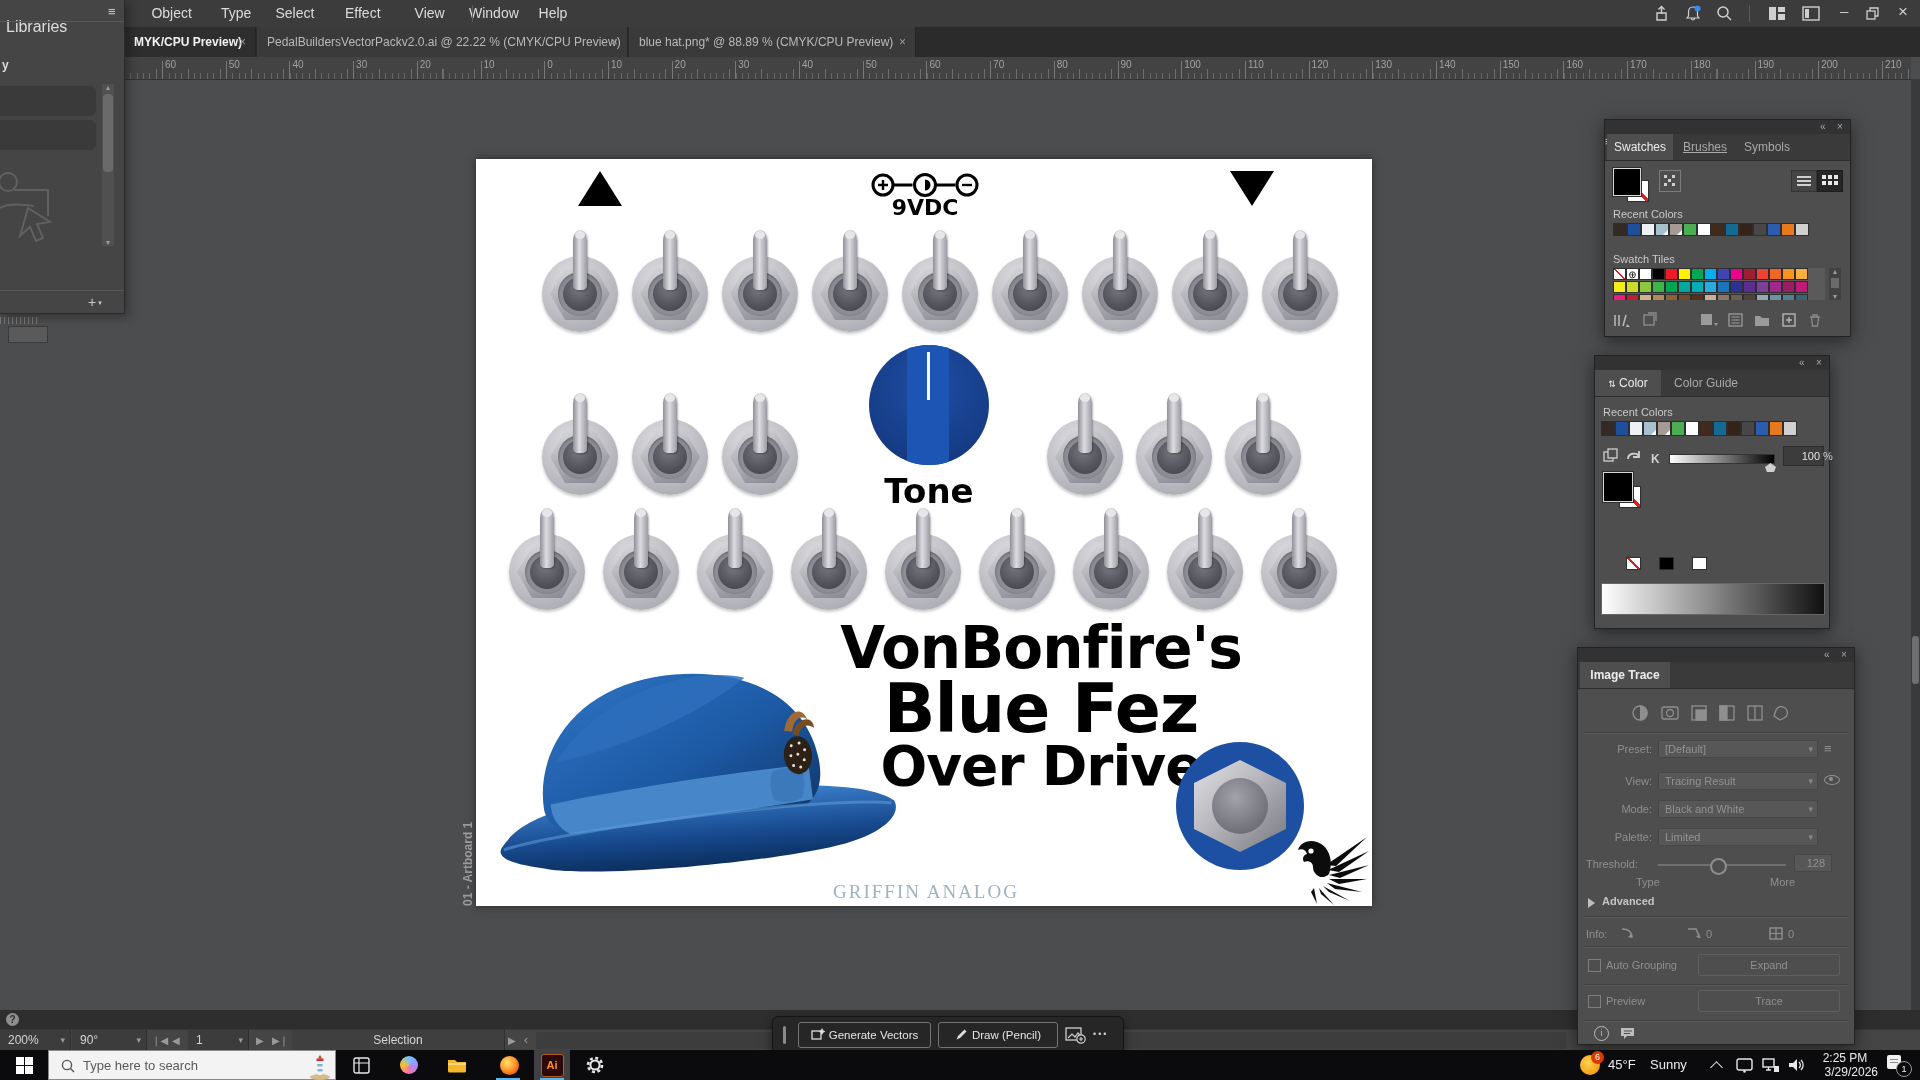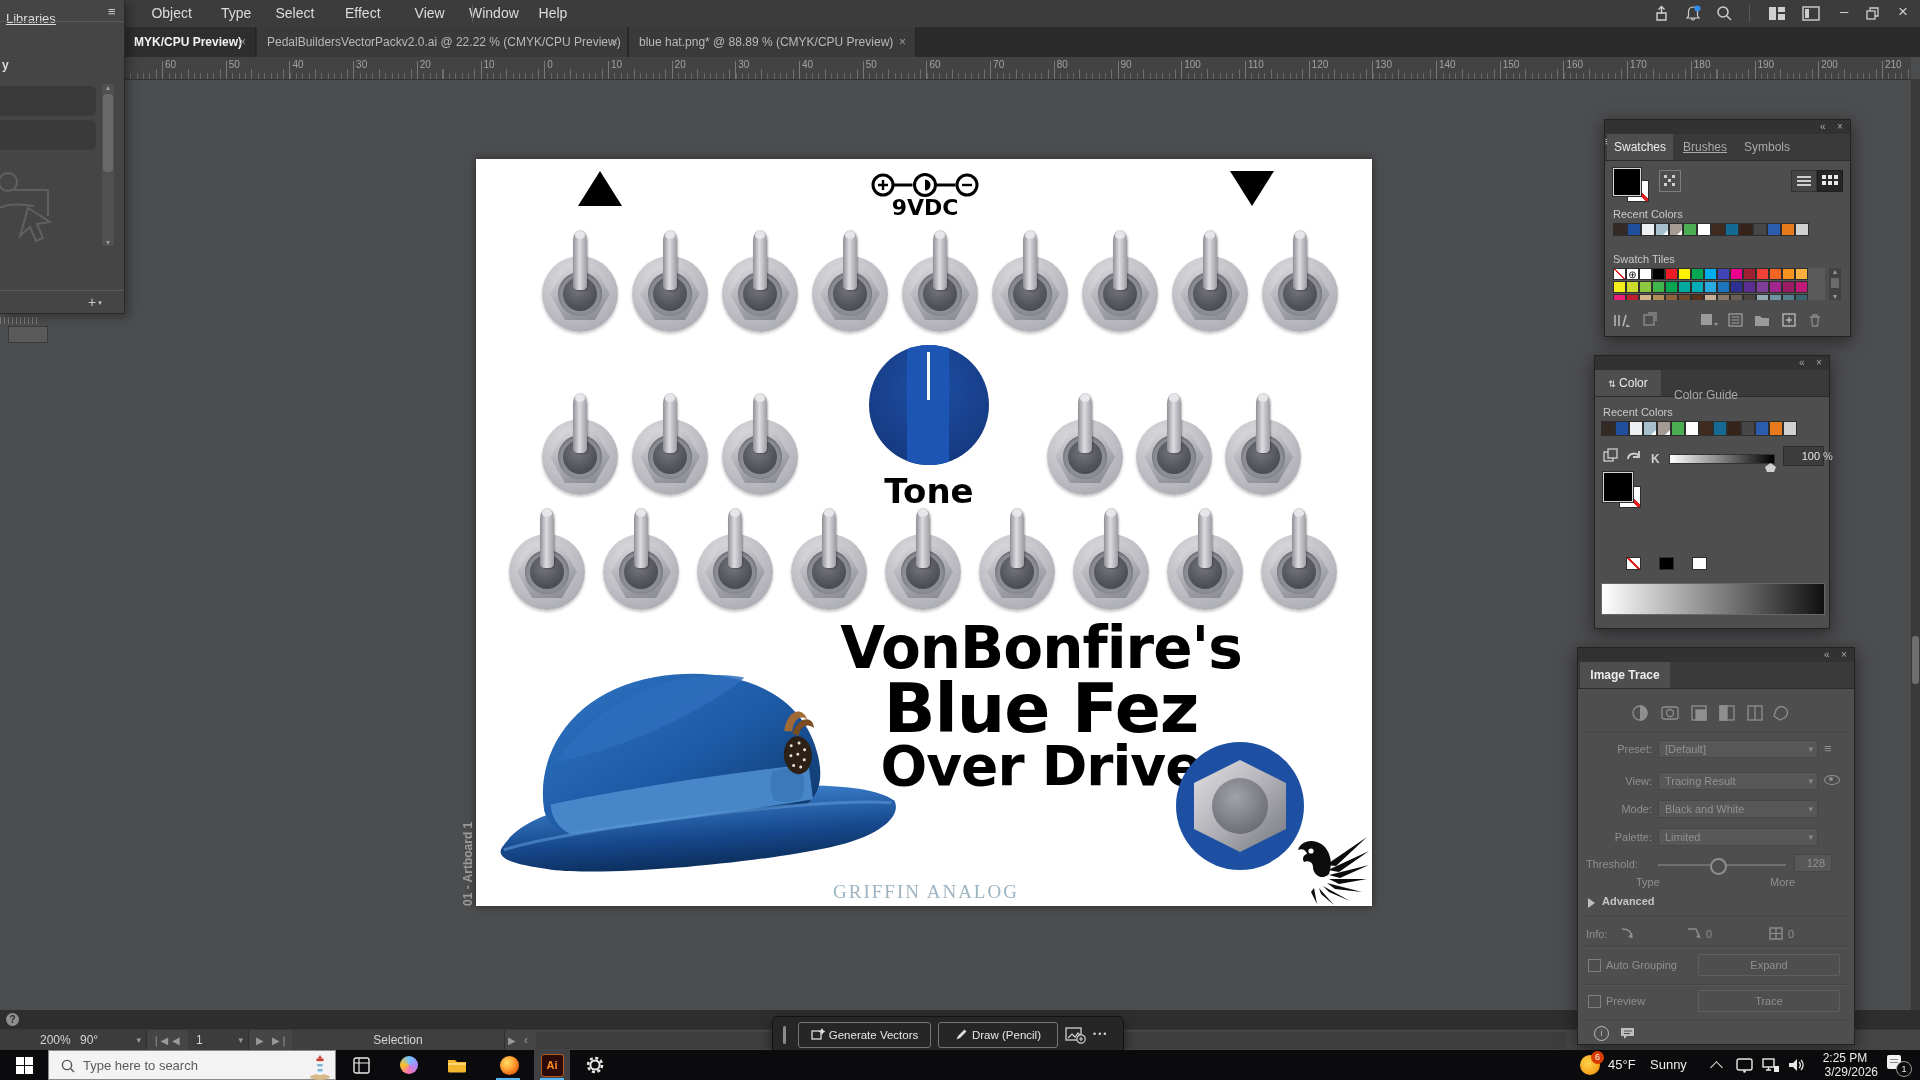--- a/index.html
+++ b/index.html
@@ -503,21 +503,21 @@
 
   <div id="vscroll">
     <div class="abs" style="left:1px;top:557px;width:7px;height:48px;background:#6f6f6f;border-radius:3px;"></div>
   </div>
 
   <div id="hintbar">
     <div class="abs" style="left:6px;top:3px;width:13px;height:13px;border-radius:50%;background:#8f8f8f;color:#2e2e2e;font-size:10px;font-weight:bold;text-align:center;line-height:13px;">?</div>
   </div>
 
   <div id="statusbar">
-    <div class="sfield" style="left:0;width:70px;padding-left:32px;">
+    <div class="sfield" style="left:0;width:70px;">
       <span style="padding-left:8px;">200%</span><span class="dd">▾</span></div>
     <div class="sfield" style="left:72px;width:74px;">
       <span style="padding-left:8px;">90°</span><span class="dd">▾</span></div>
     <div class="navg" style="left:152px;">❘◀</div>
     <div class="navg" style="left:172px;">◀</div>
     <div class="sfield" style="left:188px;width:60px;">
       <span style="padding-left:8px;">1</span><span class="dd">▾</span></div>
     <div class="navg" style="left:256px;">▶</div>
     <div class="navg" style="left:272px;">▶❘</div>
     <div class="sfield" style="left:292px;width:212px;text-align:center;background:#3f3f3f;">
@@ -628,21 +628,21 @@
       </div>
   </div>
 
   <div class="panel" style="left:1594px;top:355px;width:234px;height:272px;">
     <div class="phead">
       <span class="pc" style="left:204px;">«</span>
       <span class="pc" style="left:221px;">×</span>
       </div>
     <div class="ptabs" style="top:14px;">
       <div class="ptab active" style="left:0;width:66px;"><span style="font-size:9px;">⇅</span> <span>Color</span></div>
-      <div class="ptab" style="left:68px;width:86px;margin-top:12px;">Color Guide</div>
+      <div class="ptab" style="left:68px;width:86px;">Color Guide</div>
       <span class="pc" style="left:214px;top:6px;font-size:13px;">≡</span></div>
     <div class="abs" style="left:8px;top:50px;color:#c9c9c9;">Recent Colors</div>
     <div class="abs" style="left:6px;top:65px;"><div class="chip" style="width: 14px; height: 15px; background: rgb(51, 42, 38);"></div><div class="chip" style="width: 14px; height: 15px; background: rgb(30, 78, 156);"></div><div class="chip" style="width: 14px; height: 15px; background: rgb(238, 241, 244);"></div><div class="chip" style="width: 14px; height: 15px; background: rgb(167, 192, 206);"><span class="corner"></span></div><div class="chip" style="width: 14px; height: 15px; background: rgb(165, 154, 148);"><span class="corner"></span></div><div class="chip" style="width: 14px; height: 15px; background: rgb(76, 174, 82);"></div><div class="chip" style="width: 14px; height: 15px; background: rgb(255, 255, 255);"></div><div class="chip" style="width: 14px; height: 15px; background: rgb(64, 41, 29);"></div><div class="chip" style="width: 14px; height: 15px; background: rgb(21, 106, 147);"></div><div class="chip" style="width: 14px; height: 15px; background: rgb(53, 35, 26);"></div><div class="chip" style="width: 14px; height: 15px; background: rgb(71, 71, 71);"></div><div class="chip" style="width: 14px; height: 15px; background: rgb(43, 92, 173);"></div><div class="chip" style="width: 14px; height: 15px; background: rgb(232, 122, 30);"></div><div class="chip" style="width: 14px; height: 15px; background: rgb(208, 208, 208);"></div></div>
     <div class="abs" style="left:8px;top:92px;">
       <svg width="16" height="16">
           <rect x="1" y="4" width="9" height="9" stroke="#cfcfcf" fill="none" stroke-width="1.3"></rect>
           <rect x="5" y="1" width="9" height="9" stroke="#cfcfcf" fill="#4e4e4e" stroke-width="1.3"></rect>
         </svg>
       </div>
     <div class="abs" style="left:30px;top:92px;">
@@ -751,21 +751,21 @@
     <div class="abs" style="left:16px;top:378px;width:13px;height:13px;border:1.4px solid #bdbdbd;border-radius:50%;color:#bdbdbd;font-size:9px;text-align:center;line-height:13px;">i</div>
     <div class="abs" style="left:42px;top:378px;">
       <svg width="16" height="14">
           <path d="M1 2 h13 v8 h-7 l-3 3 v-3 h-3 z" fill="#bdbdbd"></path>
           <path d="M4 5 h8 M4 7.5 h6" stroke="#4e4e4e" stroke-width="1"></path>
         </svg>
       </div>
   </div>
 
   <div id="libpanel">
-    <div class="abs" style="left:6px;top:11px;font-size:13px;text-decoration:underline;">Libraries</div>
+    <div class="abs" style="left:6px;top:18px;font-size:16px;">Libraries</div>
     <div class="abs" style="left:108px;top:4px;font-size:13px;color:#c9c9c9;">≡</div>
     <div class="abs" style="left:0;top:21px;width:124px;height:1px;background:#5a5a5a;"></div>
     <div class="abs" style="left:2px;top:58px;font-size:12px;font-weight:bold;">y</div>
     <div class="abs" style="left:-8px;top:86px;width:104px;height:30px;background:#3a3a3a;border-radius:6px;"></div>
     <div class="abs" style="left:-8px;top:120px;width:104px;height:30px;background:#3a3a3a;border-radius:6px;"></div>
     <div class="abs" style="left:102px;top:84px;width:12px;height:162px;background:#505050;color:#9a9a9a;font-size:7px;text-align:center;">
       <div>▲</div>
       <div class="abs" style="left:1px;top:10px;width:10px;height:78px;background:#6a6a6a;border-radius:4px;"></div>
       <div class="abs" style="left:0;bottom:0;width:12px;">▼</div>
       </div>

